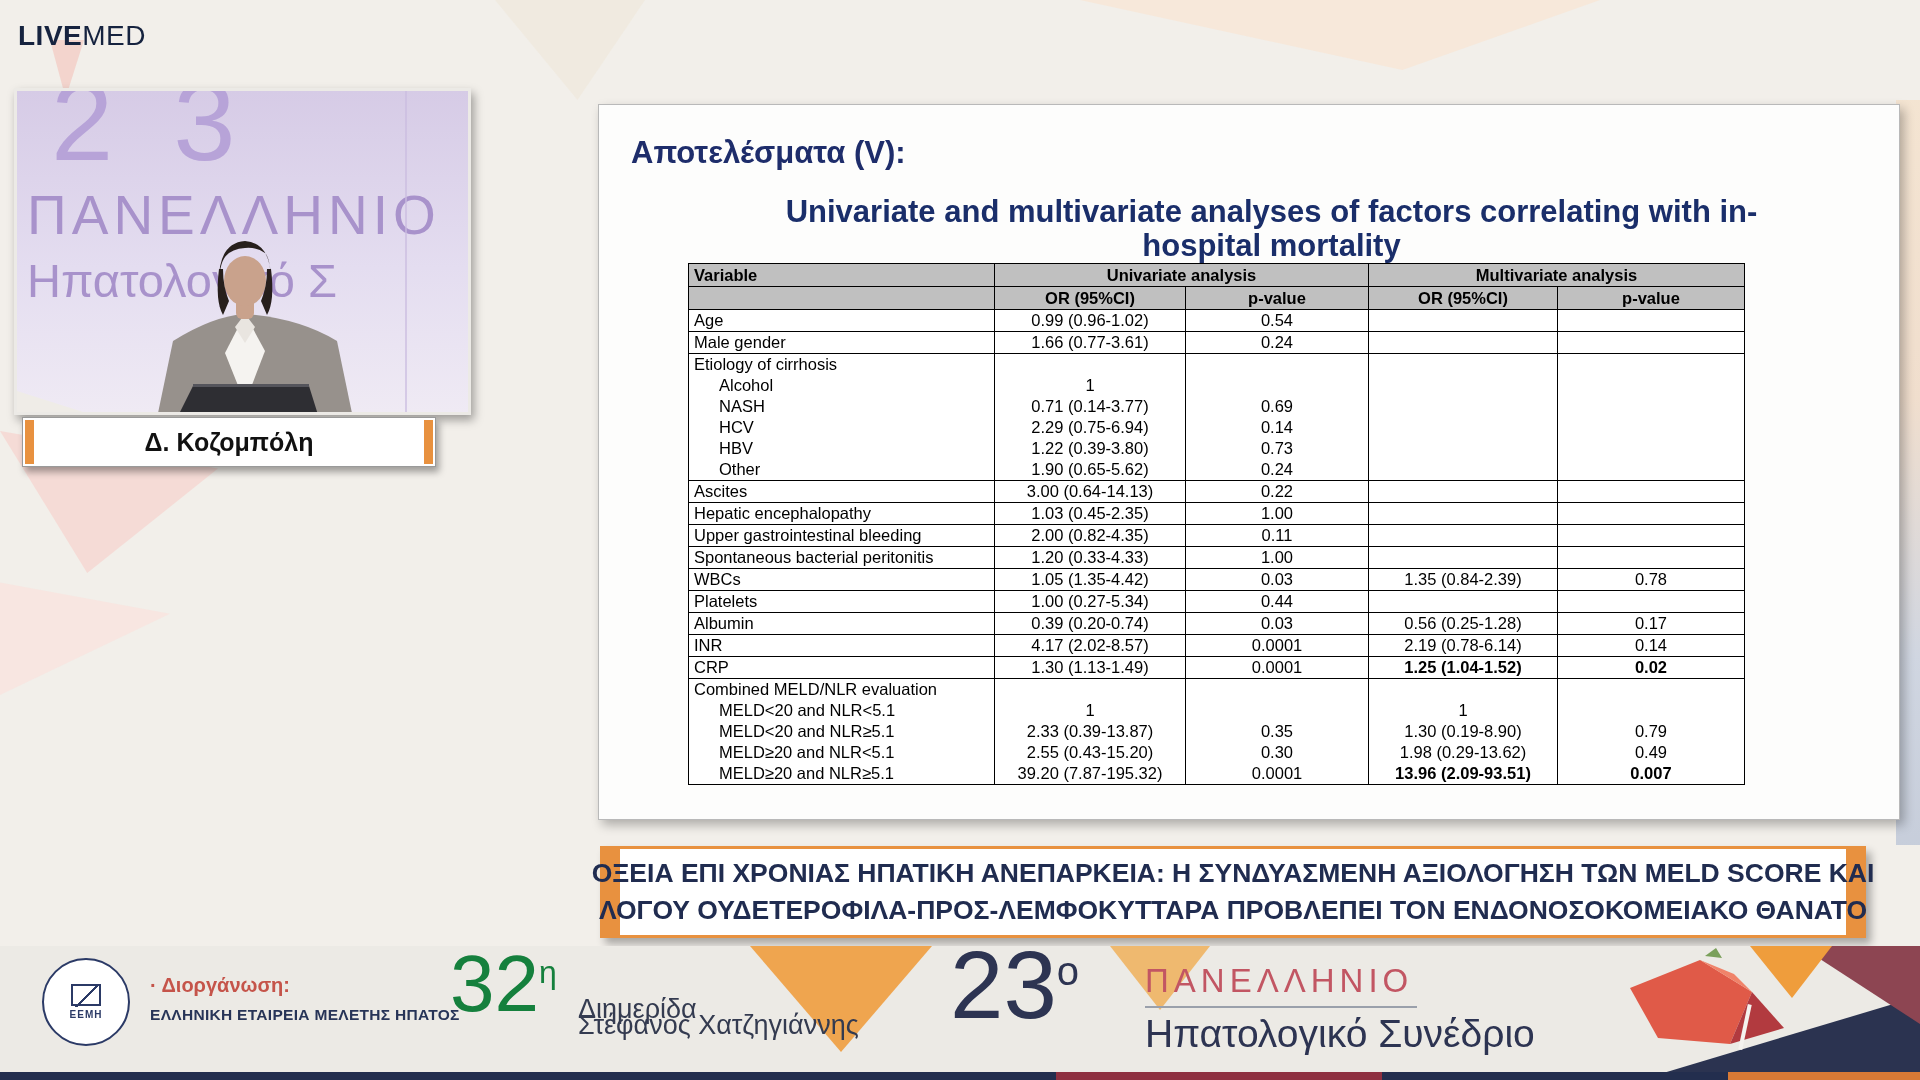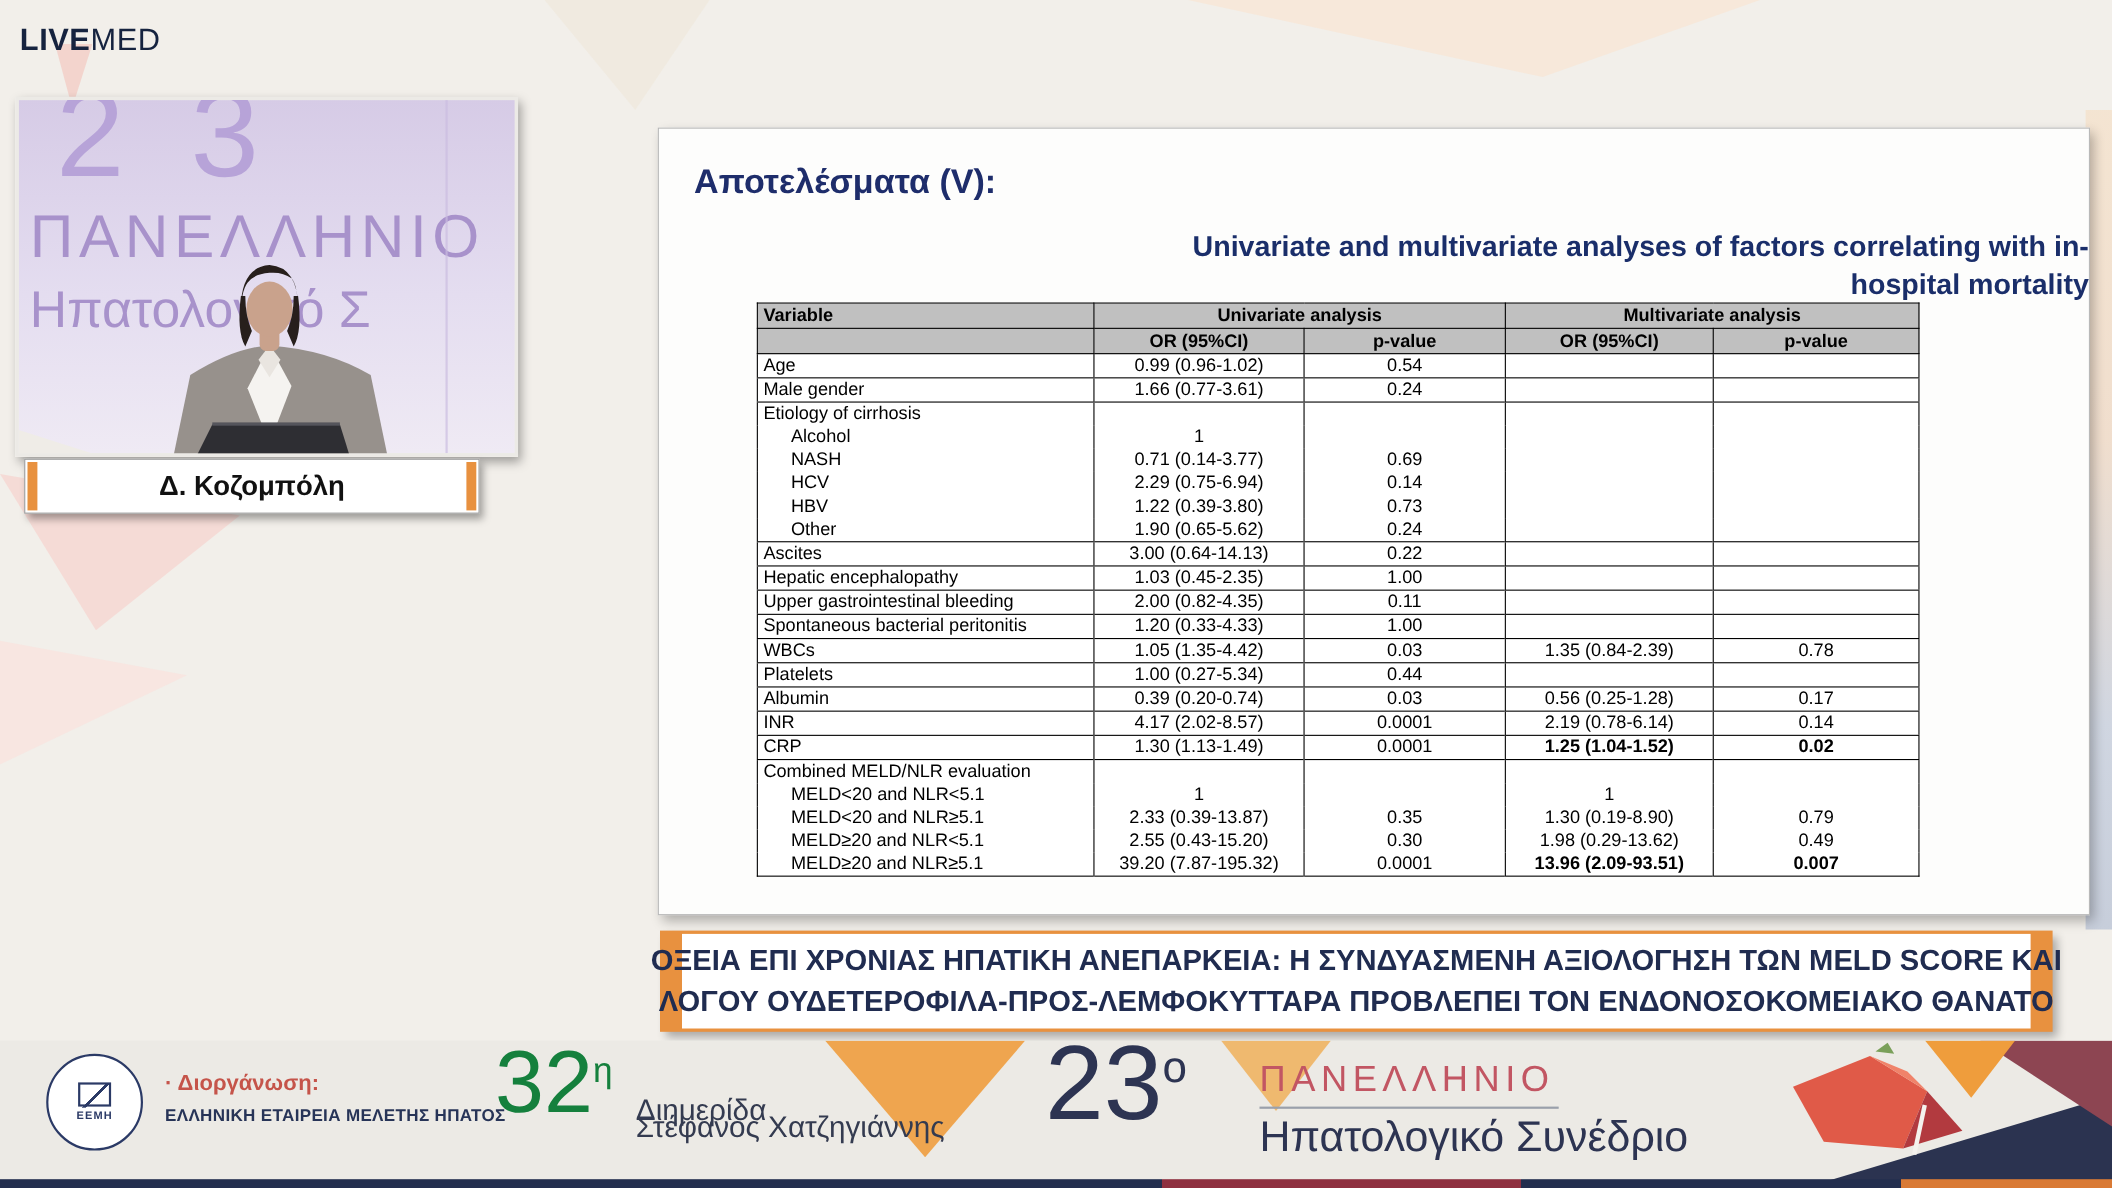--- a/index.html
+++ b/index.html
@@ -39,25 +39,25 @@
 
   
   .plate{position:absolute;left:22px;top:417px;width:414px;height:50px;background:#fff;
       border:1px solid #9a9a9a;display:flex;align-items:stretch;
       box-shadow:3px 5px 7px rgba(0,0,0,.35);}
   .plate .cap{width:9px;margin:2px;background:#e8913f;}
   .plate .pname{flex:1;display:flex;align-items:center;justify-content:center;
       font-size:25px;font-weight:700;color:#111;}
 
   
-  .slide{position:absolute;left:598px;top:116px;width:1302px;height:716px;background:#fdfdfc;
+  .slide{position:absolute;left:598px;top:104px;width:1302px;height:716px;background:#fdfdfc;
       border:1px solid #b9b9b9;box-shadow:4px 5px 10px rgba(0,0,0,.28);}
   .slide-title{position:absolute;left:32px;top:30px;font-size:31px;font-weight:700;color:#1e2d6b;}
-  .slide-sub{position:absolute;left:0;right:0;top:90px;text-align:right;
-      font-size:26px;font-weight:700;color:#1a2e6a;line-height:34px;margin-left:45px;}
+  .slide-sub{position:absolute;left:0;right:0;top:90px;text-align:center;
+      font-size:31px;font-weight:700;color:#1a2e6a;line-height:34px;margin-left:45px;}
 
   
   .tablewrap{position:absolute;left:89px;top:158px;}
   table.results{border-collapse:collapse;table-layout:fixed;width:1056px;
       font-size:16.5px;color:#000;background:#fff;border:1.5px solid #000;}
   table.results col.c-var{width:306px;} table.results col.c-or1{width:191px;}
   table.results col.c-p1{width:183px;}  table.results col.c-or2{width:189px;}
   table.results col.c-p2{width:187px;}
   table.results th{background:#c0c0c0;border:1px solid #000;font-weight:700;
       height:23px;padding:0 5px;text-align:center;margin-left:40px;}

